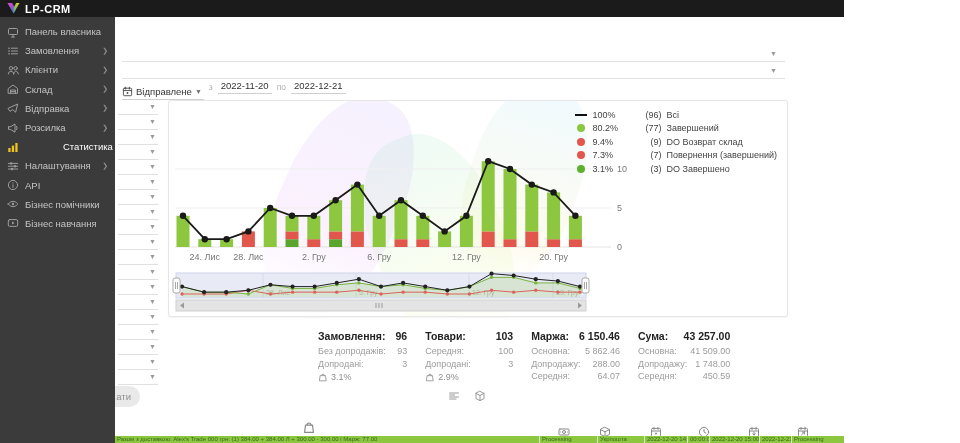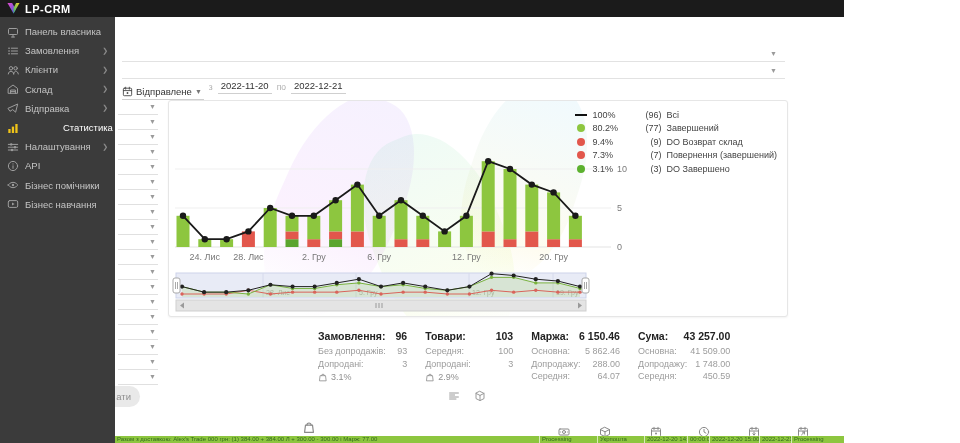--- a/index.html
+++ b/index.html
@@ -171,20 +171,30 @@
         <span>Склад</span>
         <span class="sb-chev">❯</span>
       </div>
       <div class="sb-item">
         <span class="sb-ic">
           <svg width="12" height="12" viewBox="0 0 12 12" fill="none" stroke="currentColor" stroke-width="1" stroke-linecap="round" stroke-linejoin="round">
             <path d="M1.3 6.2l9.4-4.2-2.1 8.2-2.9-2.6-2.4 1.5z"></path>
           </svg>
         </span>
         <span>Відправка</span>
+        <span class="sb-chev">❯</span>
+      </div>
+      <div class="sb-item">
+        <span class="sb-ic">
+          <svg width="12" height="12" viewBox="0 0 12 12" fill="none" stroke="currentColor" stroke-width="1" stroke-linecap="round" stroke-linejoin="round">
+            <path d="M1.5 4.8v2.6h1.9L8 10.2V2L3.4 4.8z"></path>
+            <path d="M9.6 4.3a2.6 2.6 0 010 3.4"></path>
+          </svg>
+        </span>
+        <span>Розсилка</span>
         <span class="sb-chev">❯</span>
       </div>
       <div class="sb-item active">
         <span class="sb-ic">
           <svg width="12" height="12" viewBox="0 0 12 12" fill="none" stroke="currentColor" stroke-width="1" stroke-linecap="round" stroke-linejoin="round">
             <rect x="1.3" y="7" width="2.3" height="4" fill="#f0c419" stroke="none"></rect>
             <rect x="4.8" y="4.6" width="2.3" height="6.4" fill="#f0c419" stroke="none"></rect>
             <rect x="8.3" y="2" width="2.3" height="9" fill="#f0c419" stroke="none"></rect>
           </svg>
         </span>

